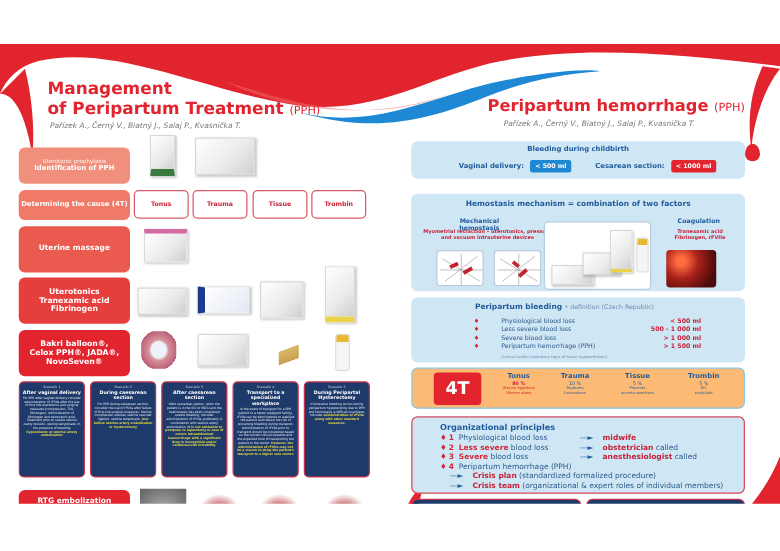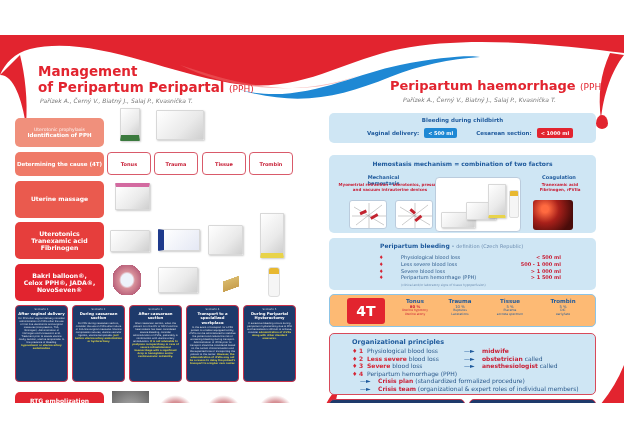--- a/index.html
+++ b/index.html
@@ -74,21 +74,21 @@
     <path d="M610,18 C600,40 598,60 601,85 C603,60 612,35 624,20 Z" fill="#e2242f"></path>
     <path d="M20,20 C25,40 28,65 26,90 C22,65 14,40 0,40 Z" fill="#e2242f"></path>
     <path d="M470,441 C540,425 600,390 624,330 L624,441 Z" fill="#e2242f"></path>
     <path d="M312,441 C312,400 320,370 340,350 C330,380 330,415 345,441 Z" fill="#e2242f"></path>
   </svg>
   <div class="abs drop-shape" style="left:20px;top:84px;width:12px;height:14px;"></div>
   <div class="abs drop-shape" style="left:596px;top:80px;width:12px;height:14px;"></div>
 
   <div class="abs title-left">
     <div>Management</div>
-    <div><span>of Peripartum Peripartal</span> <span class="pph">(PPH)</span></div>
+    <div><span>of Peripartum Treatment</span> <span class="pph">(PPH)</span></div>
   </div>
   <div class="abs authors" style="left:40px;top:62px;">Pařízek A., Černý V., Biatný J., Salaj P., Kvasnička T.</div>
 
   <div class="abs step c1" style="top:83px;height:29px;font-size:5.5px;">
     <div class="sub">Uterotonic prophylaxis</div>
     <div>Identification of PPH</div>
   </div>
   <div class="abs product" style="left:120px;top:73px;width:20px;height:33px;border-bottom:6px solid #3b7a3e;"></div>
   <div class="abs product" style="left:156px;top:75px;width:48px;height:30px;"></div>
 
@@ -165,21 +165,21 @@
 
   <div class="abs step c5" style="top:402px;height:25px;font-size:6px;">
     <div style="width:76px">aa. Iliacae internae ligation</div>
   </div>
   <div class="abs" style="left:112px;top:400px;width:35px;height:33px;background:repeating-linear-gradient(60deg,#e2242f 0 2px,transparent 2px 5px,#2a4a9a 5px 7px,transparent 7px 10px);"></div>
   <div class="abs step c5" style="left:160px;top:402px;height:25px;width:88px;font-size:6px;">
     <div>Hysterectomy</div>
   </div>
 
   <div class="abs title-right">
-    <span>Peripartum haemorrhage</span> <span class="pph">(PPH)</span>
+    <span>Peripartum hemorrhage</span> <span class="pph">(PPH)</span>
   </div>
   <div class="abs authors" style="left:403px;top:61px;">Pařízek A., Černý V., Biatný J., Salaj P., Kvasnička T.</div>
 
   <div class="abs panel" style="left:329px;top:78px;width:267px;height:30px;">
     <div class="blue-title" style="position:absolute;left:0;right:0;top:4px;text-align:center;font-size:5.5px;">Bleeding during childbirth</div>
     <div style="position:absolute;left:38px;top:15px;display:flex;align-items:center;gap:5px;">
       <span class="blue-title" style="font-size:5.5px;">Vaginal delivery:</span>
       <span class="pill" style="background:#1e88d4;">&lt; 500 ml</span>
       <span class="blue-title" style="font-size:5.5px;margin-left:14px;">Cesarean section:</span>
       <span class="pill" style="background:#e2242f;">&lt; 1000 ml</span>

